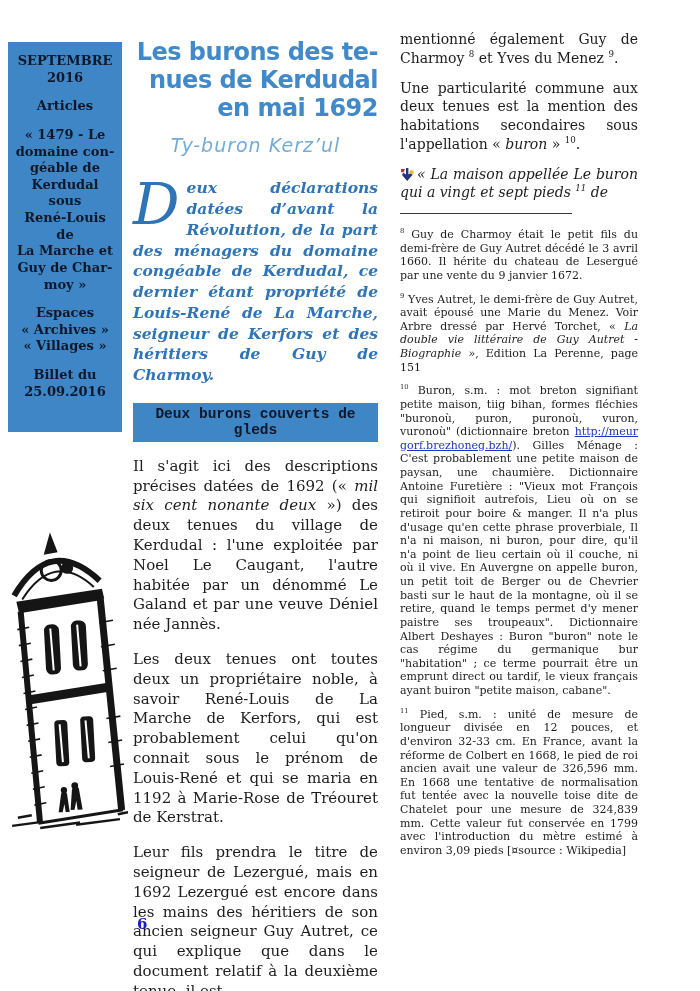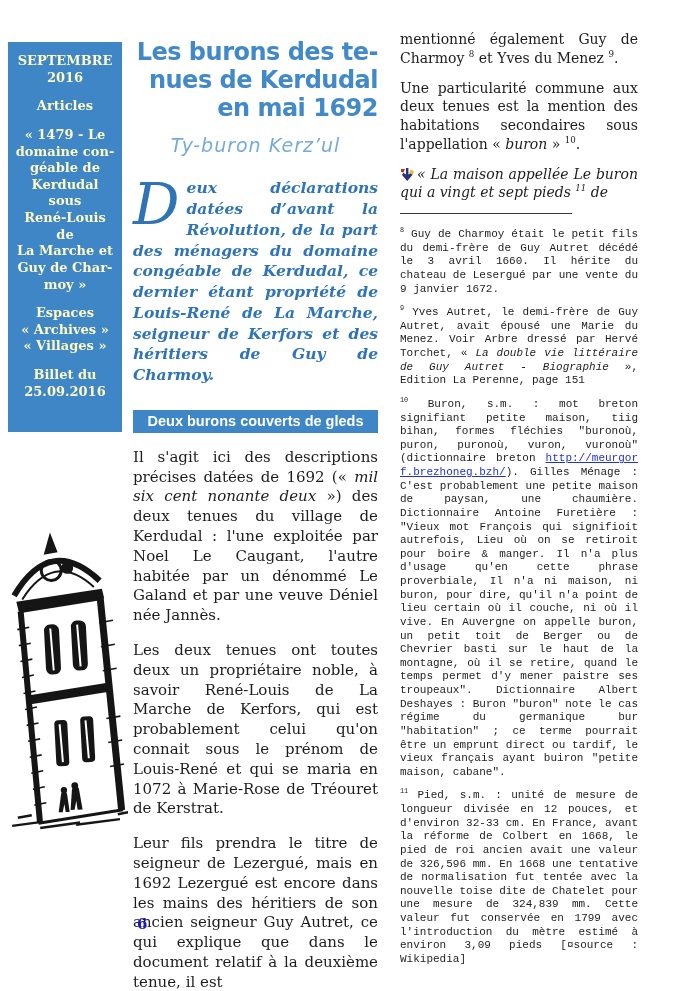--- a/index.html
+++ b/index.html
@@ -6,21 +6,21 @@
   .page{
     position:relative;width:700px;height:991px;margin:0 auto;
     background:#ffffff;overflow:hidden;
     font-family:"DejaVu Serif","Liberation Serif",serif;
     color:#1d1d1d;
   }
   .pre{white-space:pre-line;}
   
   .sidebar{
     position:absolute;left:8px;top:42px;width:114px;min-height:390px;
-    background:#3e86c5;color:#fef9c3;text-align:center;
+    background:#3e86c5;color:#0f172a;text-align:center;
     font-weight:bold;font-size:13px;line-height:1.28;
     padding:11px 6px;box-sizing:border-box;
   }
   .sidebar .item{margin:0 0 12px 0;}
   .sidebar .item:last-child{margin-bottom:0;}
   
   .engraving{position:absolute;left:5px;top:528px;width:123px;height:302px;}
   
   .col-center{position:absolute;left:133px;top:38px;width:245px;}
   .title{
@@ -35,32 +35,32 @@
   }
   .lead{
     margin-top:22px;color:#2e74b6;font-weight:bold;font-style:italic;
     font-size:15.5px;line-height:1.34;text-align:justify;
   }
   .dropcap{
     float:left;font-size:58px;line-height:0.78;font-style:italic;
     font-weight:normal;padding:4px 7px 0 0;color:#2e74b6;
   }
   .banner{
-    margin-top:24px;background:#3e86c5;color:#ffffff;text-align:center;
-    font-family:Liberation Sans, sans-serif;
+    margin-top:17px;background:#3e86c5;color:#0f172a;text-align:center;
+    font-family:Liberation Mono, monospace;
     font-weight:bold;font-size:14.5px;padding:3px 0 4px 0;
   }
   .body-par{margin:15px 0 0 0;font-size:15px;line-height:1.32;text-align:justify;}
   
   .col-right{position:absolute;left:400px;top:30px;width:238px;}
   .col-right .par{margin:0 0 11px 0;font-size:14px;line-height:1.34;text-align:justify;}
   .quote-par{font-style:italic;}
   sup{font-size:0.62em;line-height:0;}
   .fn-rule{width:172px;border-top:1.5px solid #3a3a3a;margin:10px 0 14px 0;}
-  .footnote{margin:0 0 10px 0;font-size:11px;line-height:1.24;text-align:justify;font-family:Liberation Mono, monospace;}
+  .footnote{margin:0 0 10px 0;font-size:11px;line-height:1.24;text-align:justify;}
   .footnote a{color:#2233cc;text-decoration:underline;word-break:break-all;}
   .marker-icon{display:inline-block;width:14px;height:13px;vertical-align:-2px;margin-right:3px;}
   
   .page-num{
     position:absolute;left:137px;top:915px;color:#1c1cc4;font-weight:bold;font-size:15px;
   }
   .issue-line{
     position:absolute;right:64px;top:915px;color:#1c1cc4;font-weight:bold;font-size:14px;
   }
 </style>
@@ -164,21 +164,21 @@
 en mai 1692</h1>
     <div class="subtitle">Ty-buron Kerz’ul</div>
 
     <div class="lead">
       <span class="dropcap">D</span><span>eux déclarations datées d’avant la Révolution, de la part des ménagers du domaine congéable de Kerdudal, ce dernier étant propriété de Louis-René de La Marche, seigneur de Kerfors et des héritiers de Guy de Charmoy.</span>
     </div>
 
     <div class="banner">Deux burons couverts de gleds</div>
 
     <p class="body-par"><span>Il s'agit ici des descriptions précises datées de 1692 (« </span><i>mil six cent nonante deux</i><span> ») des deux tenues du village de Kerdudal : l'une exploitée par Noel Le Caugant, l'autre habitée par un dénommé Le Galand et par une veuve Déniel née Jannès.</span></p>
-    <p class="body-par">Les deux tenues ont toutes deux un propriétaire noble, à savoir René-Louis de La Marche de Kerfors, qui est probablement celui qu'on connait sous le prénom de Louis-René et qui se maria en 1072 à Marie-Rose de Tréouret de Kerstrat.</p>
+    <p class="body-par">Les deux tenues ont toutes deux un propriétaire noble, à savoir René-Louis de La Marche de Kerfors, qui est probablement celui qu'on connait sous le prénom de Louis-René et qui se maria en 1192 à Marie-Rose de Tréouret de Kerstrat.</p>
     <p class="body-par">Leur fils prendra le titre de seigneur de Lezergué, mais en 1692 Lezergué est encore dans les mains des héritiers de son ancien seigneur Guy Autret, ce qui explique que dans le document relatif à la deuxième tenue, il est</p>
   </div>
 
   <div class="col-right">
     <p class="par"><span>mentionné également Guy de Charmoy </span><sup>8</sup><span> et Yves du Menez </span><sup>9</sup><span>.</span></p>
 
     <p class="par"><span>Une particularité commune aux deux tenues est la mention des habitations secondaires sous l'appellation « </span><i>buron</i><span> » </span><sup>10</sup><span>.</span></p>
 
     <p class="par quote-par"><span class="marker-icon"><svg viewBox="0 0 14 13" width="14" height="13" xmlns="http://www.w3.org/2000/svg">
             <path fill="#b8362e" d="M1 1 h4 l-1.5 3.5 L1 4 Z"></path>

